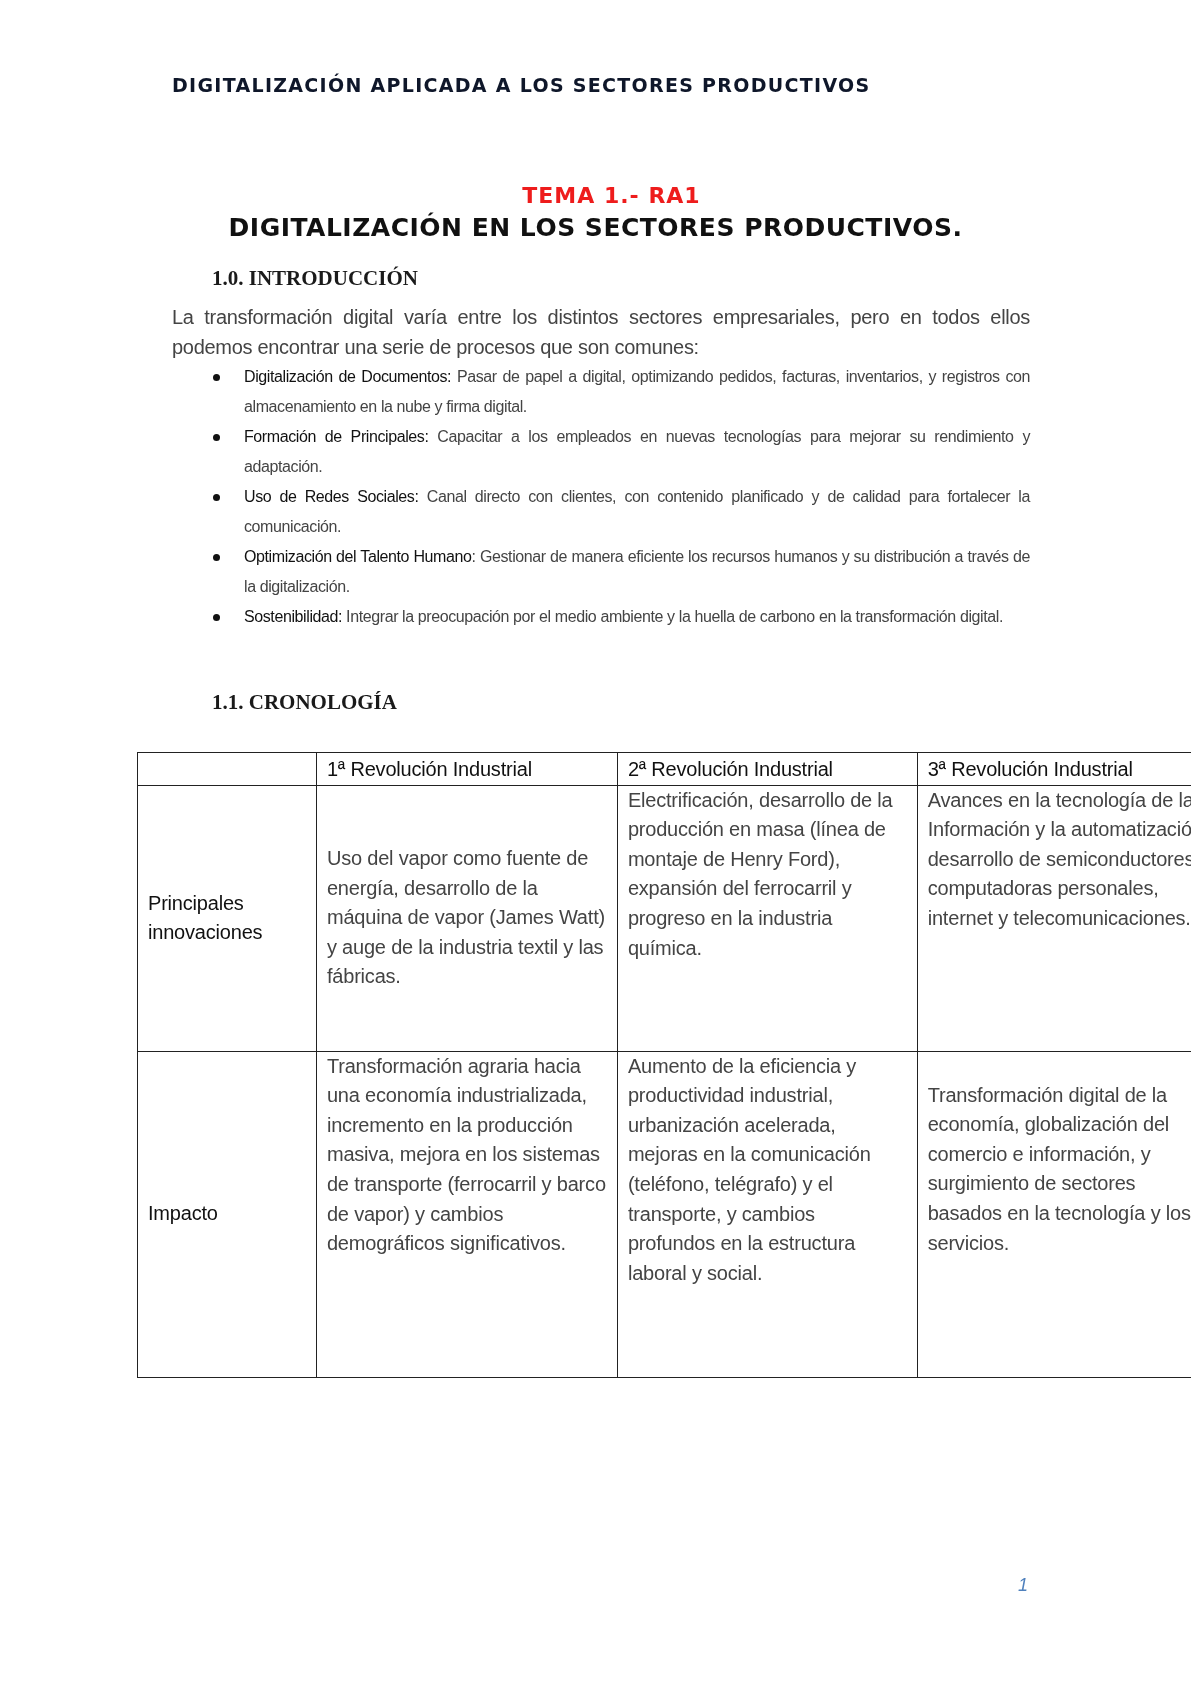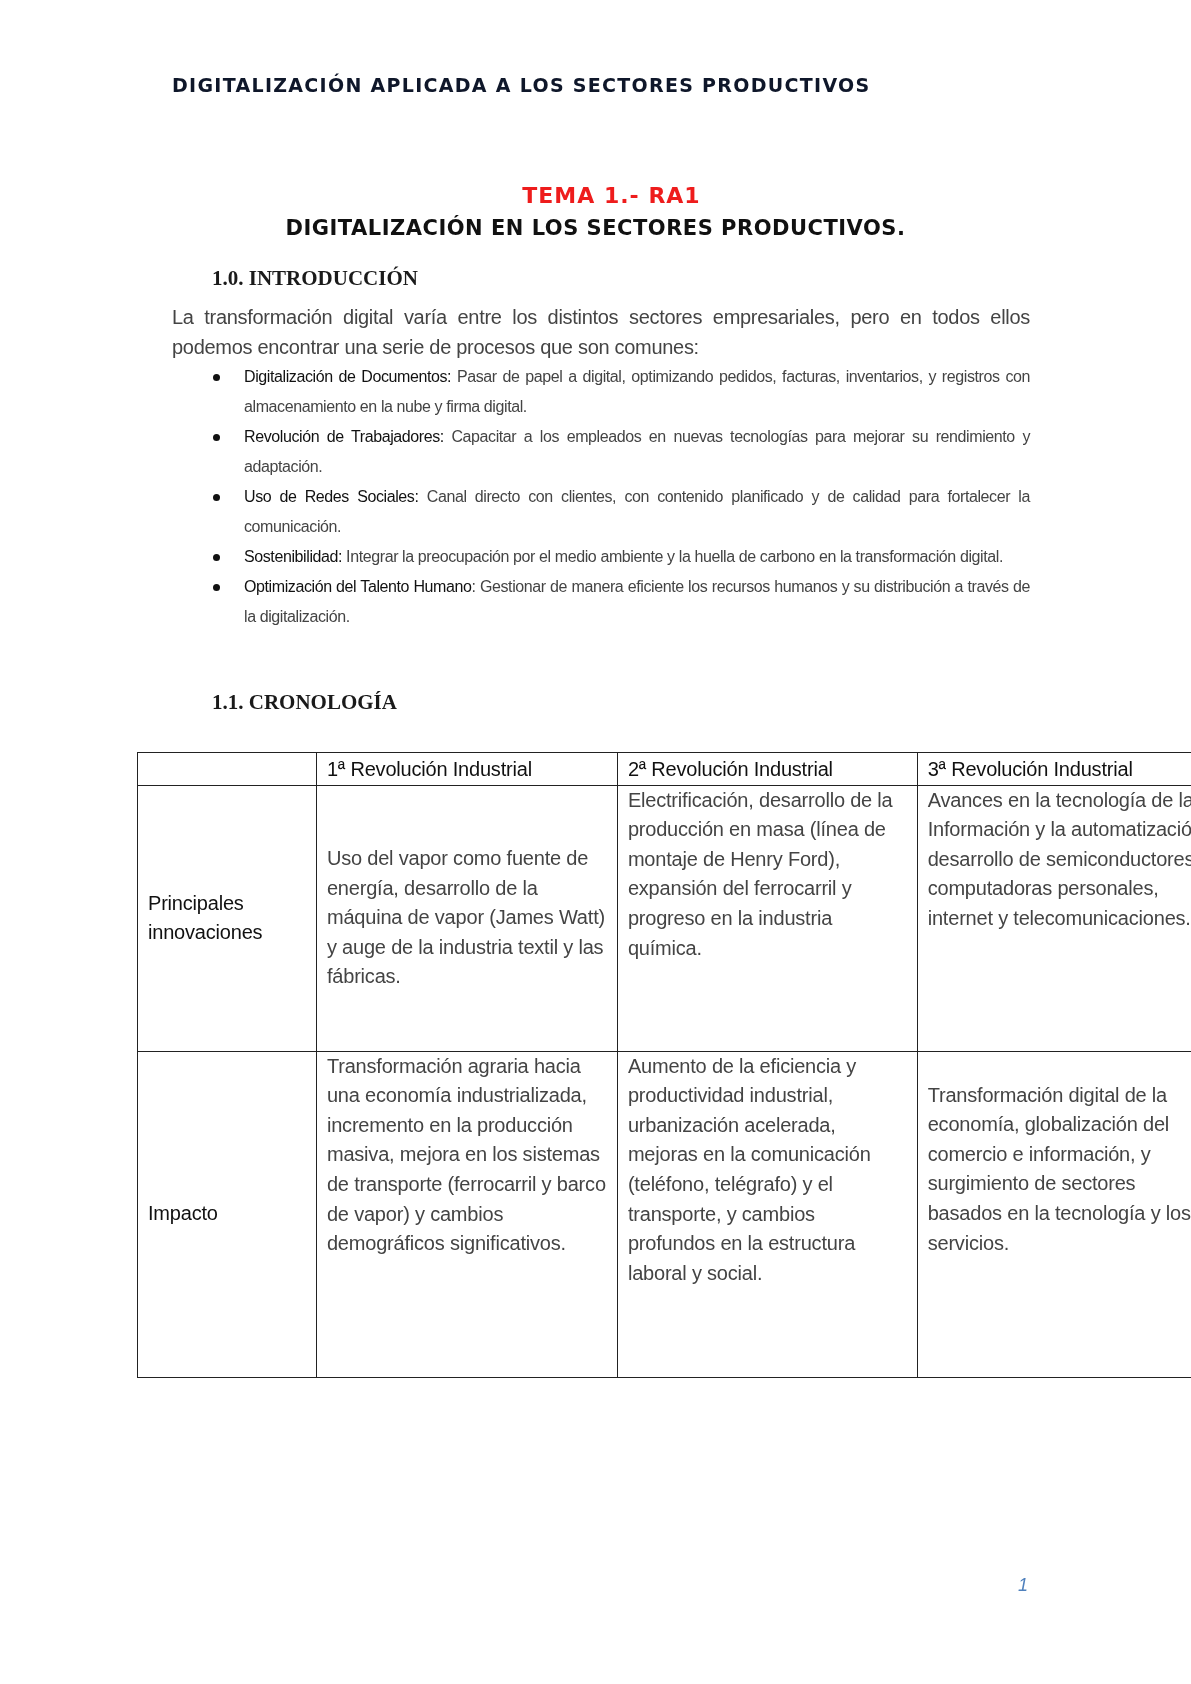--- a/index.html
+++ b/index.html
@@ -1,20 +1,20 @@
 <!DOCTYPE html>
 <html><head>
 <meta charset="utf-8">
 <style>
   html, body { margin: 0; padding: 0; background: #ffffff; }
   body { width: 1191px; height: 1684px; position: relative; overflow: hidden; font-family: "Liberation Sans", sans-serif; color: #222; }
   .running-header { position: absolute; left: 172px; top: 74px; font-family: "DejaVu Sans", sans-serif; font-weight: bold; font-size: 19px; letter-spacing: 1.3px; color: #0f172a; }
   .title-block { position: absolute; left: 0; width: 1191px; top: 180px; text-align: center; font-family: "DejaVu Sans", sans-serif; font-weight: bold; }
   .title-red { color: #ee1c1c; font-size: 22px; line-height: 32px; letter-spacing: 1px; margin-left: 32px; }
-  .title-black { color: #111; font-size: 21px; line-height: 32px; letter-spacing: 0.5px; }
+  .title-black { color: #111; font-size: 25px; line-height: 32px; letter-spacing: 0.5px; }
   .section-heading { position: absolute; left: 172px; font-family: "Liberation Serif", serif; font-weight: bold; font-size: 21px; color: #1a1a1a; margin-left: 40px; }
   .intro-text { position: absolute; left: 172px; width: 858px; top: 302px; font-size: 20px; line-height: 30px; color: #444; text-align: justify; font-family: "Liberation Sans Narrow", "Liberation Sans", sans-serif; letter-spacing: -0.3px; }
   .bullets { position: absolute; left: 172px; width: 858px; top: 362px; margin: 0; padding: 0; list-style: none; }
   .bullets li { position: relative; padding-left: 72px; font-size: 16px; line-height: 30px; color: #444; text-align: justify; margin-bottom: 0; letter-spacing: -0.4px; }
   .bullets .dot { position: absolute; left: 41px; top: 12px; width: 7px; height: 7px; border-radius: 50%; background: #111; }
   .bullets .term { color: #111; }
   table.crono { position: absolute; left: 137px; top: 752px; width: 1084px; border-collapse: collapse; font-size: 20px; line-height: 29.6px; color: #444; letter-spacing: -0.2px; }
   table.crono td { border: 1.5px solid #222; vertical-align: top; padding: 0 10px; }
   table.crono td.rowhead { vertical-align: middle; color: #111; }
   table.crono tr.head td { color: #111; padding-top: 2px; }
@@ -30,24 +30,24 @@
 <div class="title-block">
   <div class="title-red">TEMA 1.- RA1</div>
   <div class="title-black">DIGITALIZACIÓN EN LOS SECTORES PRODUCTIVOS.</div>
 </div>
 
 <div class="section-heading" style="top:266px;">1.0. INTRODUCCIÓN</div>
 <div class="intro-text">La transformación digital varía entre los distintos sectores empresariales, pero en todos ellos podemos encontrar una serie de procesos que son comunes:</div>
 
 <ul class="bullets">
   <li><span class="dot"></span><span class="term">Digitalización de Documentos:</span><span> Pasar de papel a digital, optimizando pedidos, facturas, inventarios, y registros con almacenamiento en la nube y firma digital.</span></li>
-  <li><span class="dot"></span><span class="term">Revolución de Trabajadores:</span><span> Capacitar a los empleados en nuevas tecnologías para mejorar su rendimiento y adaptación.</span></li>
+  <li><span class="dot"></span><span class="term">Formación de Principales:</span><span> Capacitar a los empleados en nuevas tecnologías para mejorar su rendimiento y adaptación.</span></li>
   <li><span class="dot"></span><span class="term">Uso de Redes Sociales:</span><span> Canal directo con clientes, con contenido planificado y de calidad para fortalecer la comunicación.</span></li>
+  <li><span class="dot"></span><span class="term">Optimización del Talento Humano</span><span>: Gestionar de manera eficiente los recursos humanos y su distribución a través de la digitalización.</span></li>
   <li><span class="dot"></span><span class="term">Sostenibilidad:</span><span> Integrar la preocupación por el medio ambiente y la huella de carbono en la transformación digital.</span></li>
-  <li><span class="dot"></span><span class="term">Optimización del Talento Humano</span><span>: Gestionar de manera eficiente los recursos humanos y su distribución a través de la digitalización.</span></li>
 </ul>
 
 <div class="section-heading" style="top:690px;">1.1. CRONOLOGÍA</div>
 
 <table class="crono">
   <tbody>
       <tr class="head">
     <td class="col0"></td>
     <td class="col1">1ª Revolución Industrial</td>
     <td class="col2">2ª Revolución Industrial</td>

